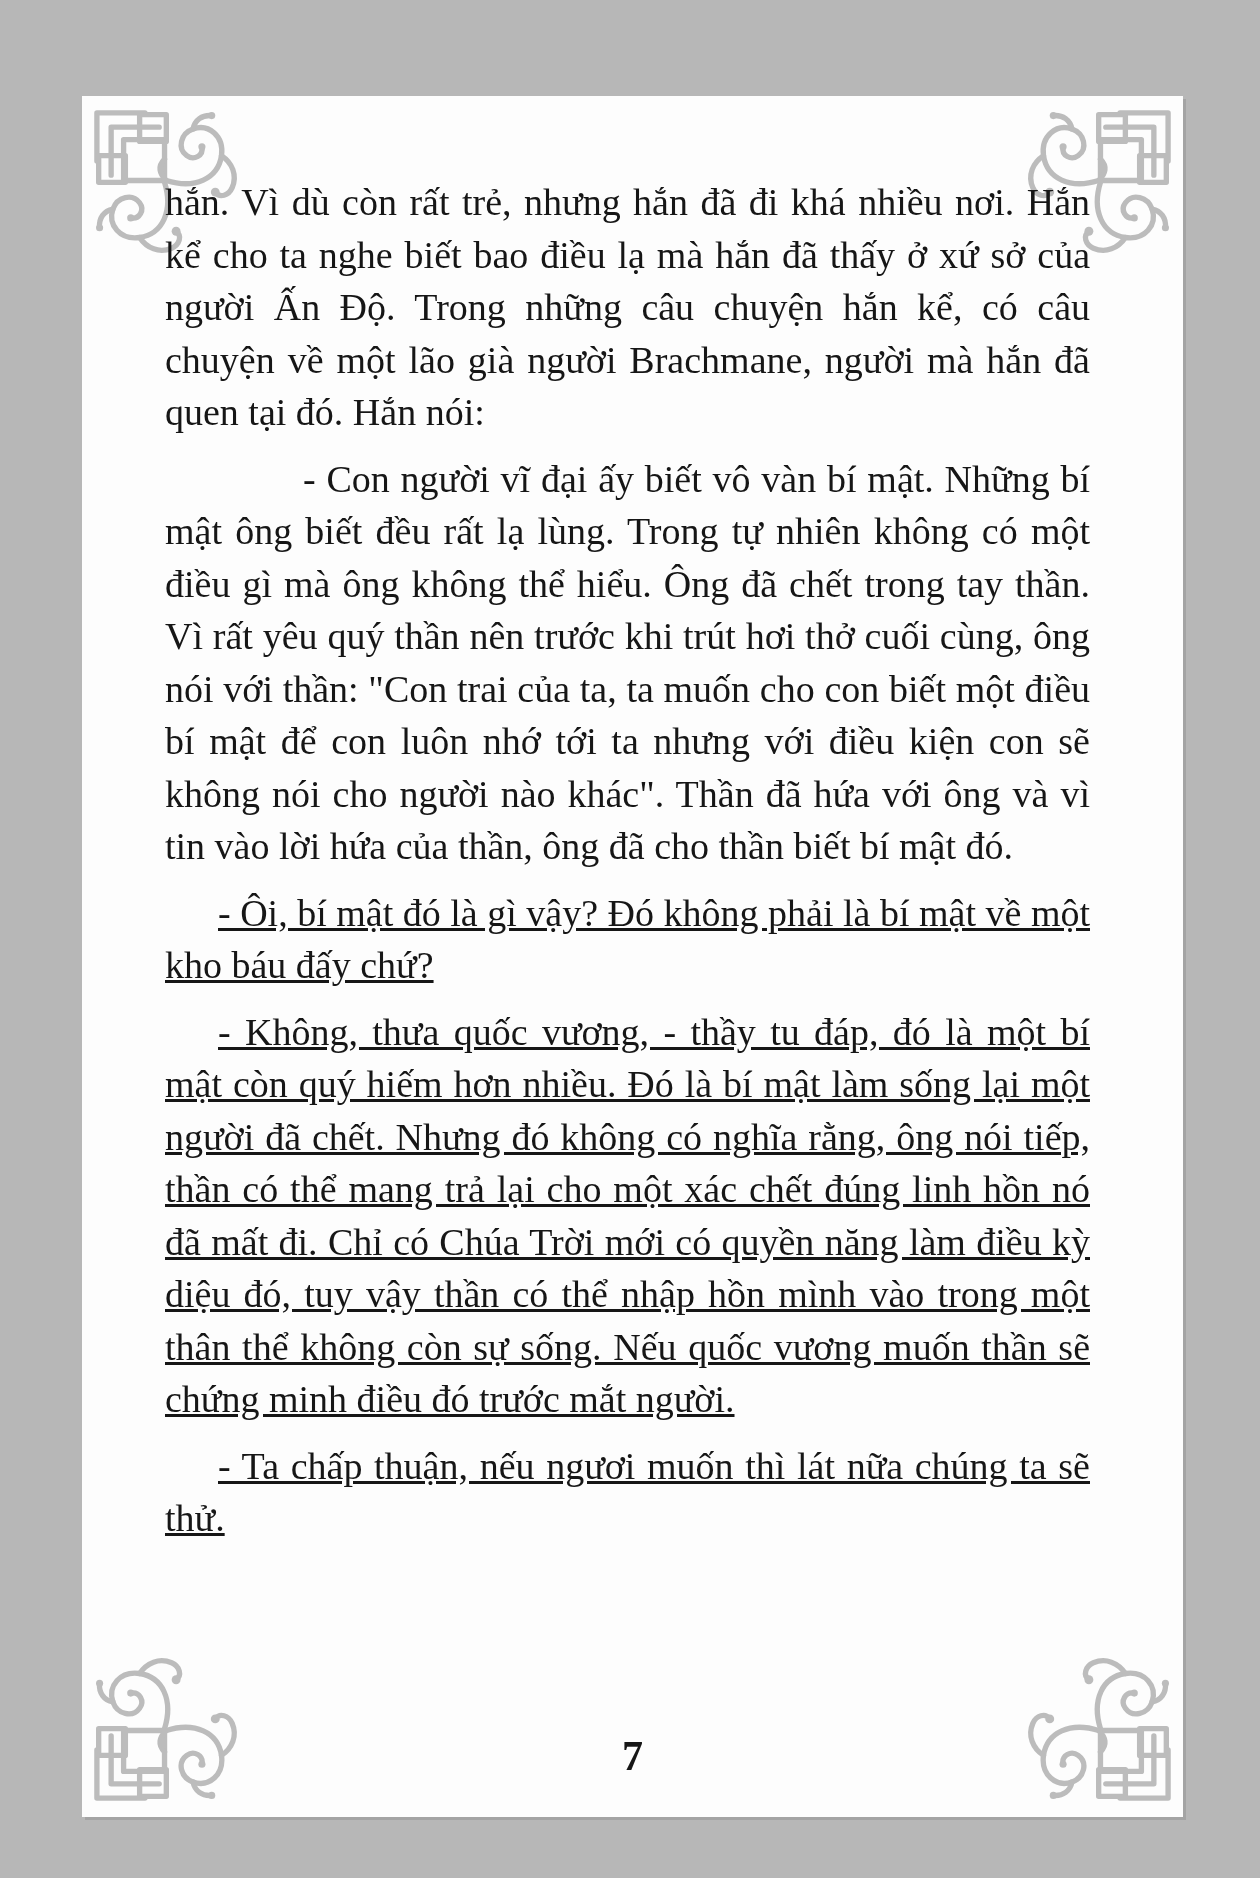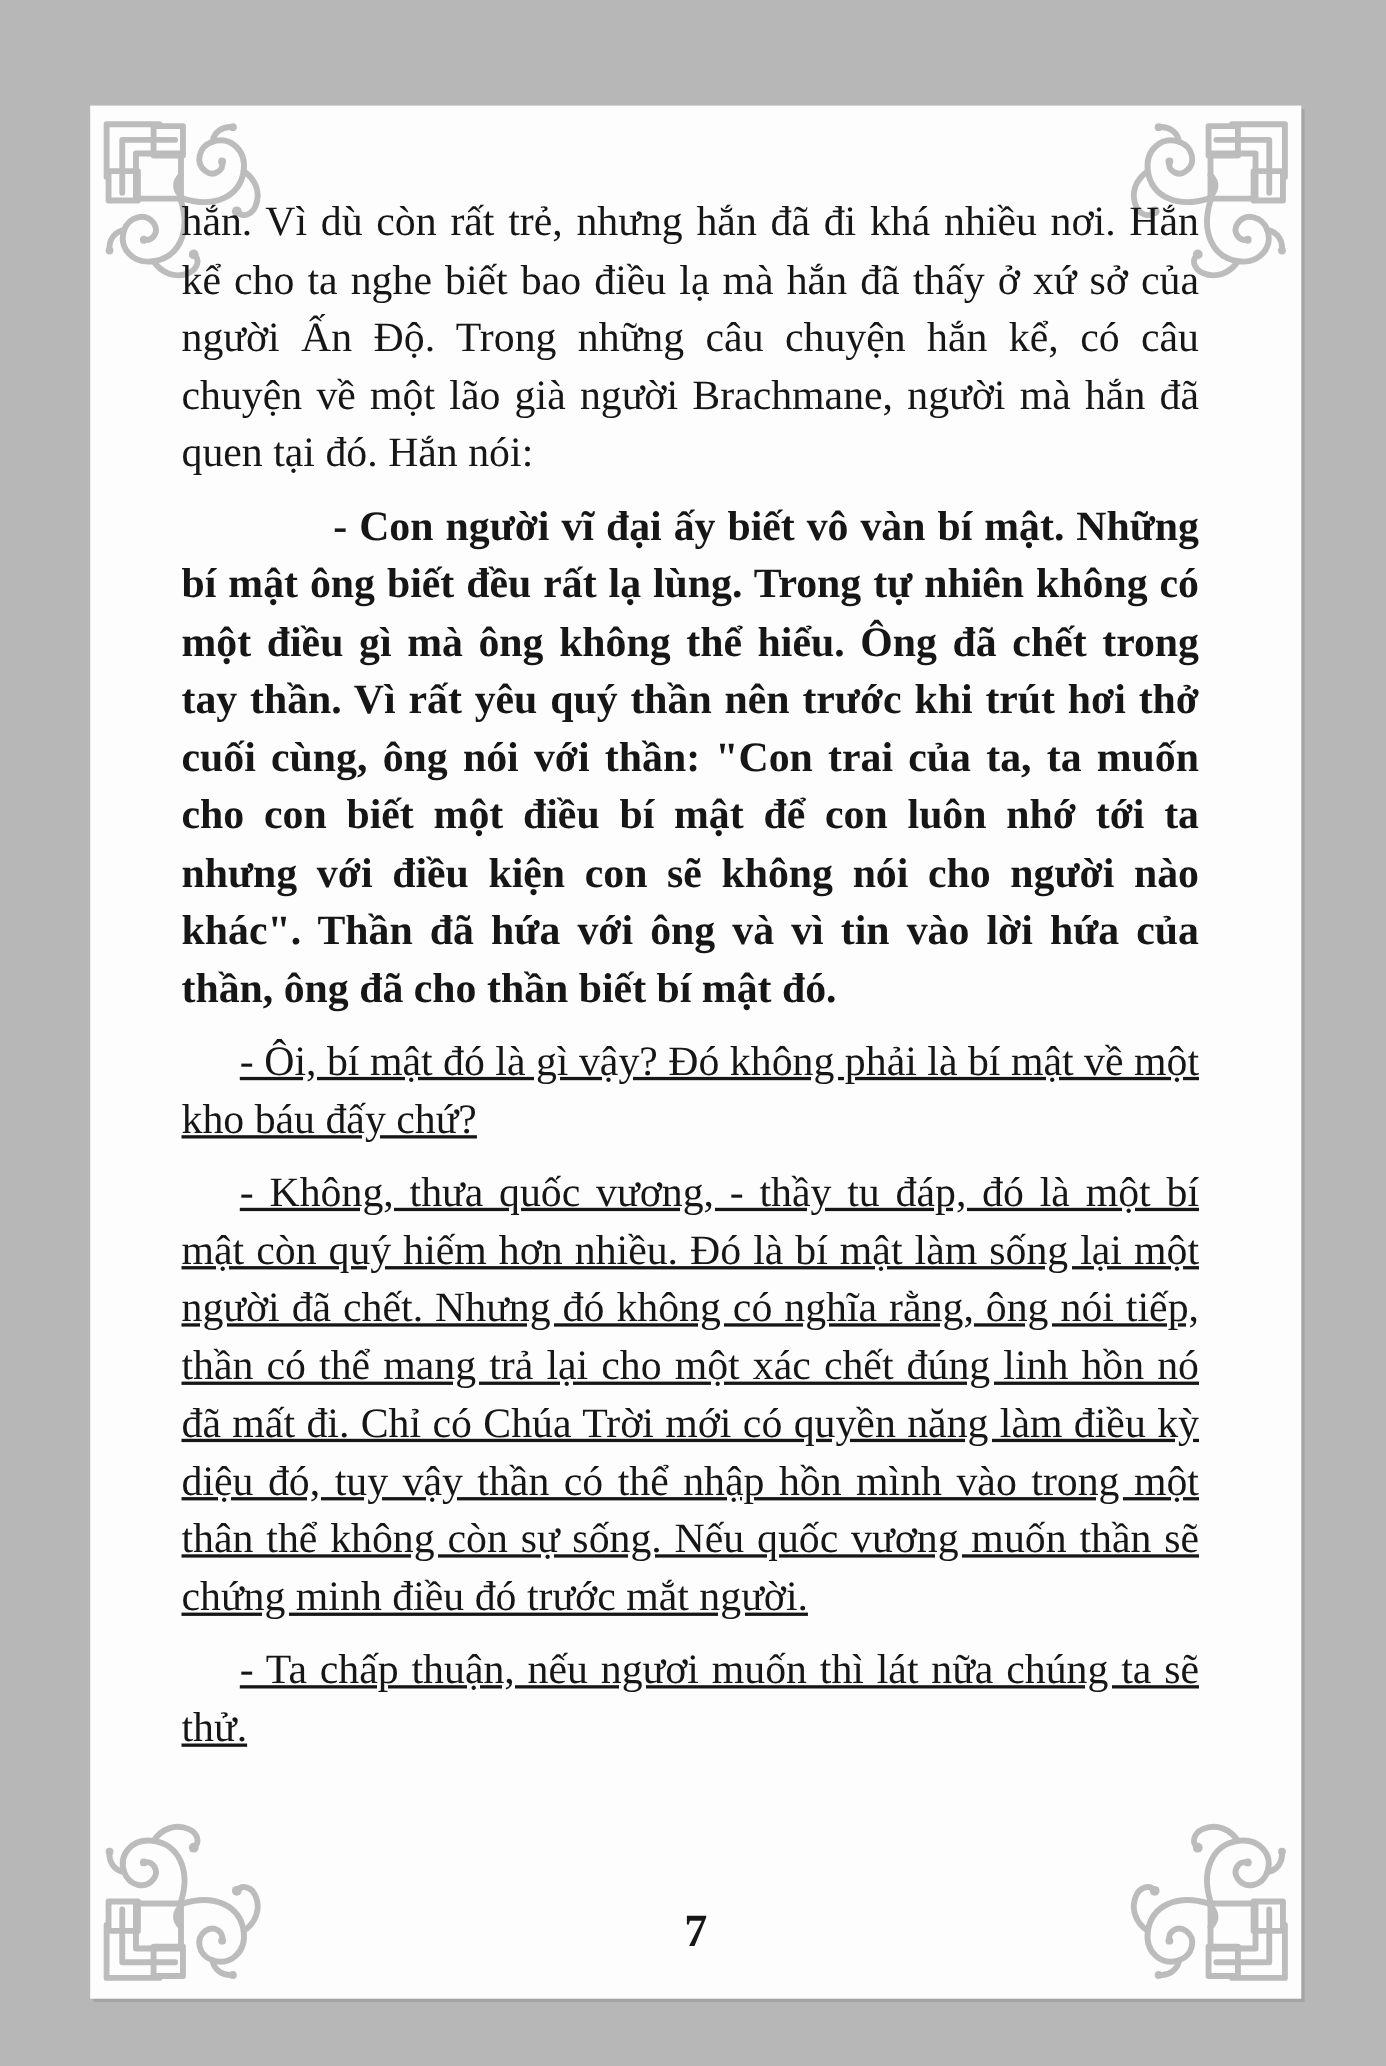--- a/index.html
+++ b/index.html
@@ -36,21 +36,21 @@
     left:83px; top:80px;
     width:925px;
     color:var(--ink);
     font-size:38px;
     line-height:52.5px;
     text-align:justify;
     text-justify:inter-word;
   }
   .para + .para{margin-top:14px;}
   .para.indent{text-indent:53px;text-decoration:underline;}
-  .para.indent-lg{text-indent:138px;font-weight:bold;}
+  .para.indent-lg{text-indent:138px;}
   .page-number{
     position:absolute;
     top:1636px; left:0;
     width:100%;
     text-align:center;
     font-size:42px;
     font-weight:bold;
     color:var(--ink);
   }
   .defs{position:absolute;width:0;height:0;overflow:hidden;}

